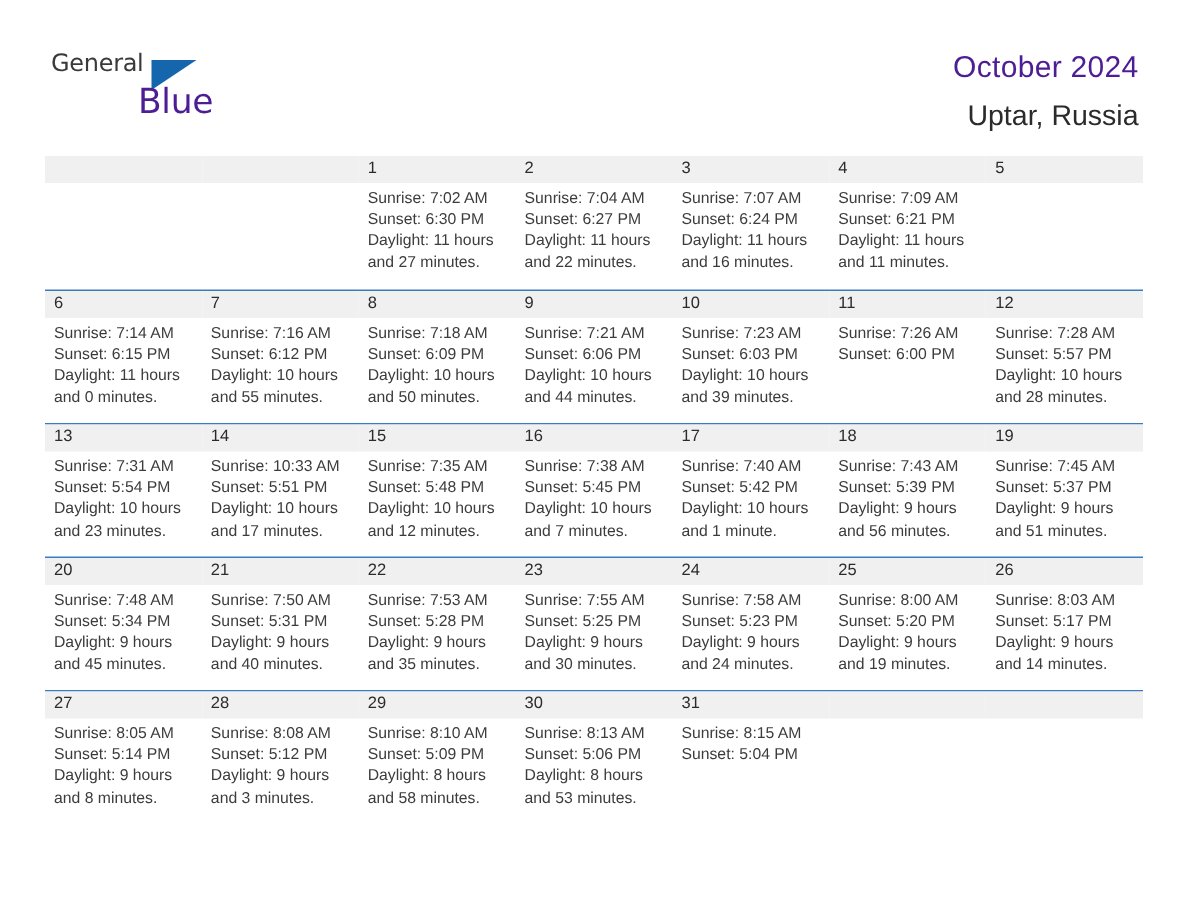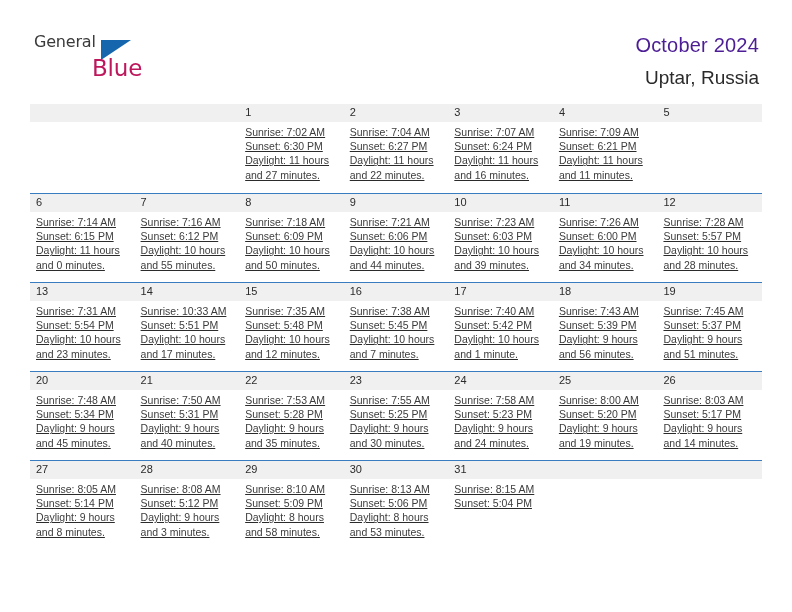--- a/index.html
+++ b/index.html
@@ -47,21 +47,21 @@
     height: 0;
     border-left: 30px solid #1666ad;
     border-bottom: 20px solid transparent;
   }
   .brand-blue {
     position: absolute;
     left: 58px;
     top: 23px;
     font-size: 23px;
     letter-spacing: -0.2px;
-    color: #be185d;
+    color: #4c1d95;
     font-family: "DejaVu Sans", sans-serif;
     font-weight: 400;
   }
 
   .title-block {
     position: absolute;
     right: 33px;
     top: 28px;
     text-align: right;
   }
@@ -128,21 +128,20 @@
     padding: 1px 0 2px 6px;
     height: 18px;
     box-sizing: border-box;
   }
   .day-cell.empty .day-number {
     background: #f0f0f0;
   }
 
   .day-info {
     padding: 3px 8px 0 6px;
-    text-decoration: underline;
   }
   .day-info div {
     font-size: 10.5px;
     line-height: 14.2px;
     color: #3c3c3c;
     white-space: nowrap;
   }
   .day-info .daylight {
     white-space: normal;
   }
@@ -247,21 +246,20 @@
             <div class="sunrise">Sunrise: 7:23 AM</div>
             <div class="sunset">Sunset: 6:03 PM</div>
             <div class="daylight">Daylight: 10 hours and 39 minutes.</div>
           </div>
         </div>
         <div class="day-cell">
           <div class="day-number">11</div>
           <div class="day-info">
             <div class="sunrise">Sunrise: 7:26 AM</div>
             <div class="sunset">Sunset: 6:00 PM</div>
-            <div class="daylight">Daylight: 10 hours and 34 minutes.</div>
           </div>
         </div>
         <div class="day-cell">
           <div class="day-number">12</div>
           <div class="day-info">
             <div class="sunrise">Sunrise: 7:28 AM</div>
             <div class="sunset">Sunset: 5:57 PM</div>
             <div class="daylight">Daylight: 10 hours and 28 minutes.</div>
           </div>
         </div>

